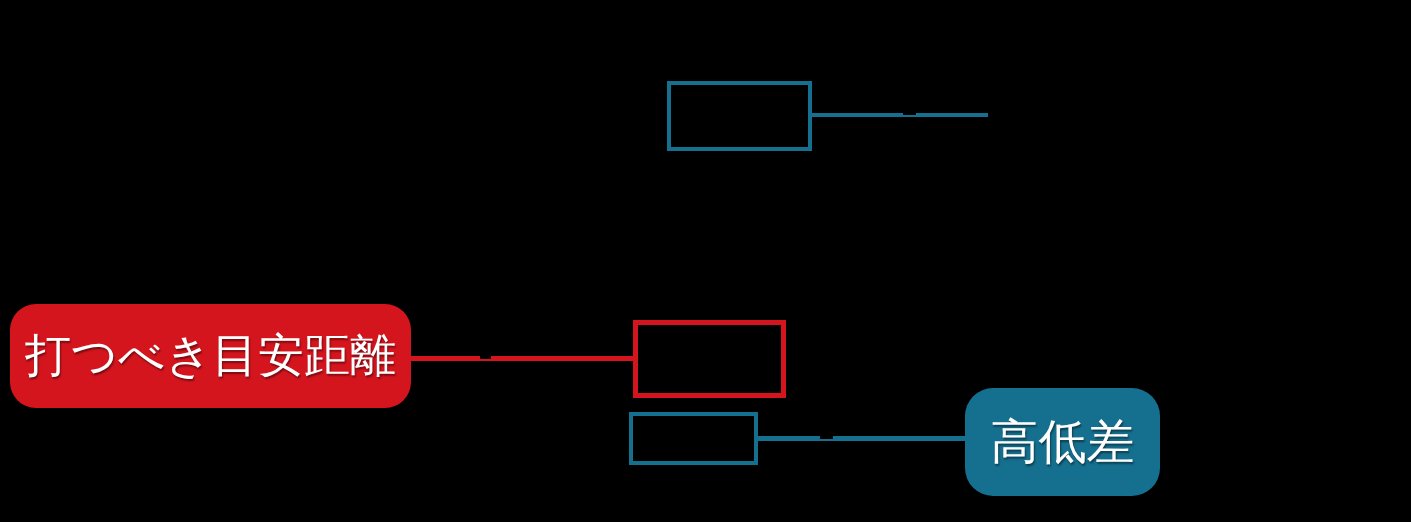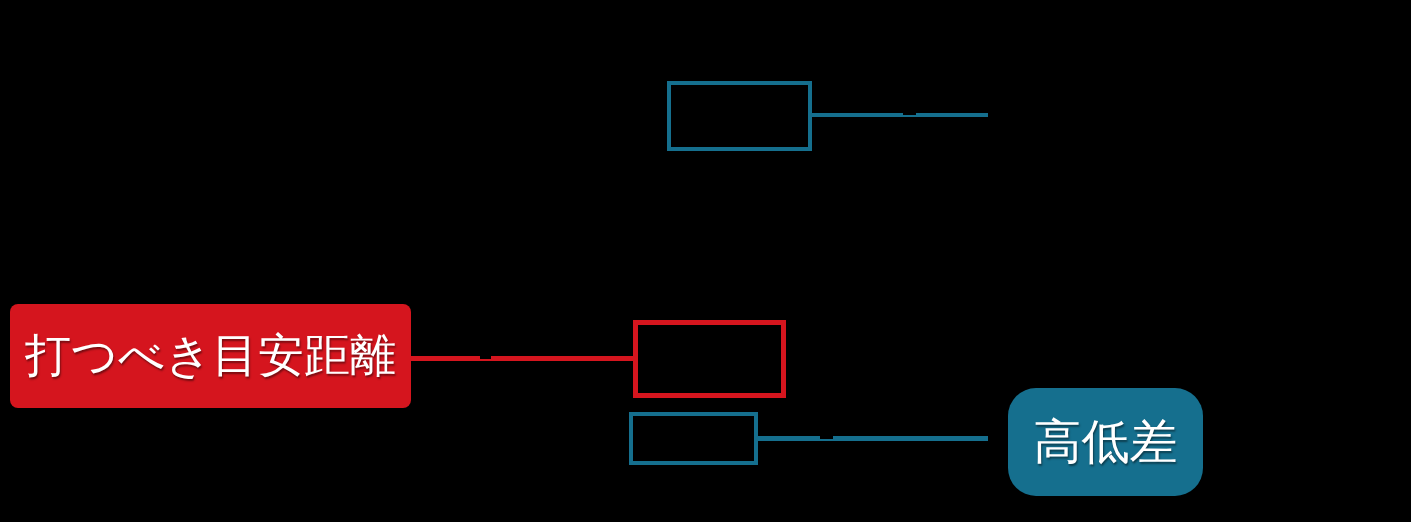--- a/index.html
+++ b/index.html
@@ -23,22 +23,22 @@
     justify-content: center;
     border-radius: 28px;
     color: #ffffff;
     text-shadow: 1px 2px 2px rgba(0,0,0,0.45);
     white-space: nowrap;
   }
   .pill.teal { background: var(--teal, #156f8e); }
   .pill.red  { background: var(--red, #d5151e); }
 
   .pill.straight   { left: 988px; top: 65px;  width: 232px; height: 107px; font-size: 50px; }
-  .pill.target     { left: 10px;  top: 304px; width: 401px; height: 104px; font-size: 46px; border-radius: 8px; }
-  .pill.heightdiff { left: 1008px; top: 388px; width: 195px; height: 108px; font-size: 48px; }
+  .pill.target     { left: 10px;  top: 304px; width: 401px; height: 104px; font-size: 46px; border-radius: 26px; }
+  .pill.heightdiff { left: 965px; top: 388px; width: 195px; height: 108px; font-size: 48px; }
 
   
   .outline {
     position: absolute;
     background: transparent;
     box-sizing: border-box;
   }
   .outline.teal { border: 4px solid var(--teal, #156f8e); }
   .outline.red  { border: 5px solid var(--red, #d5151e); }
 

